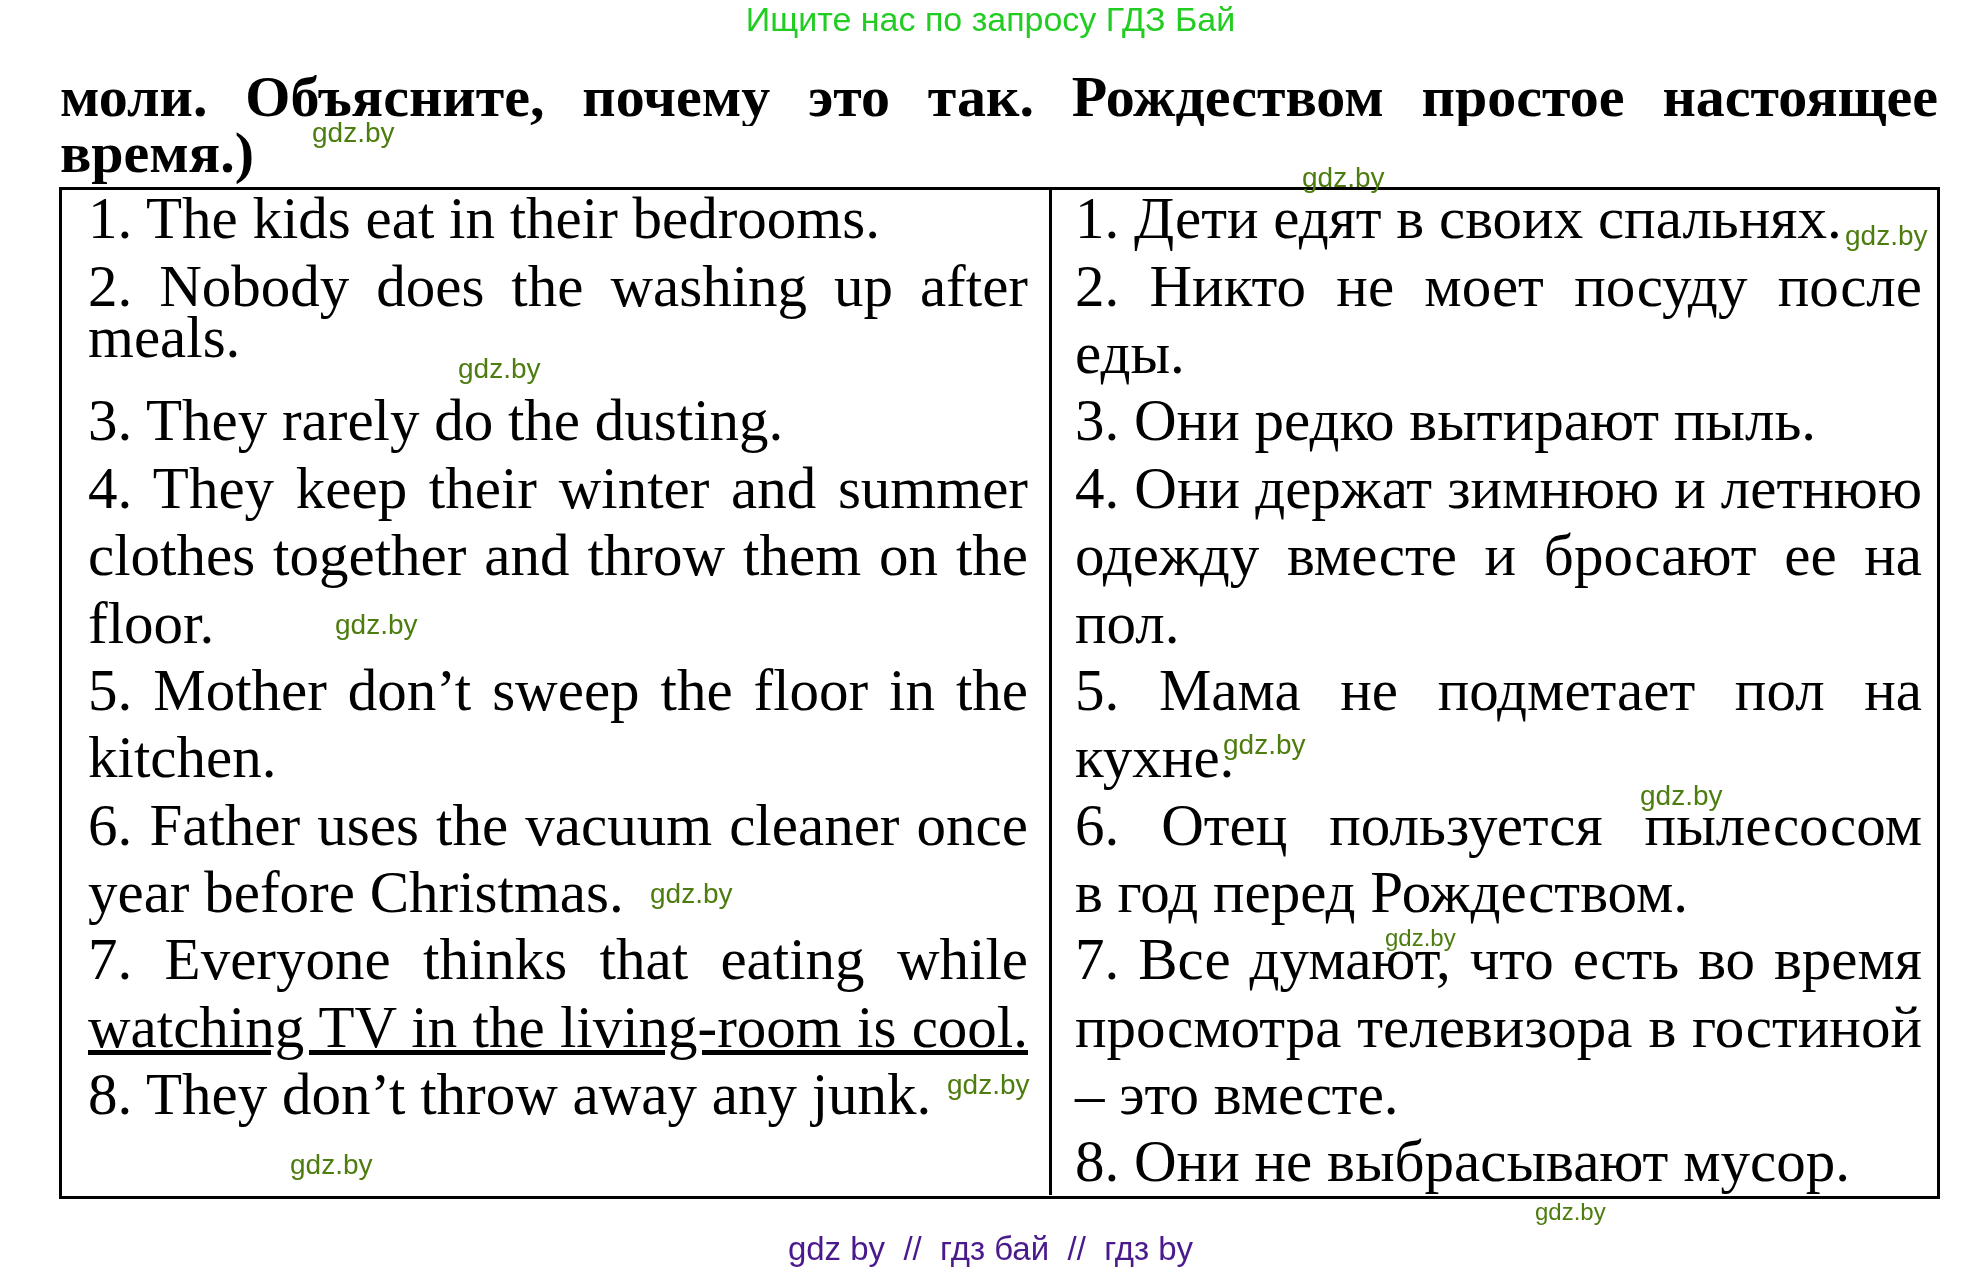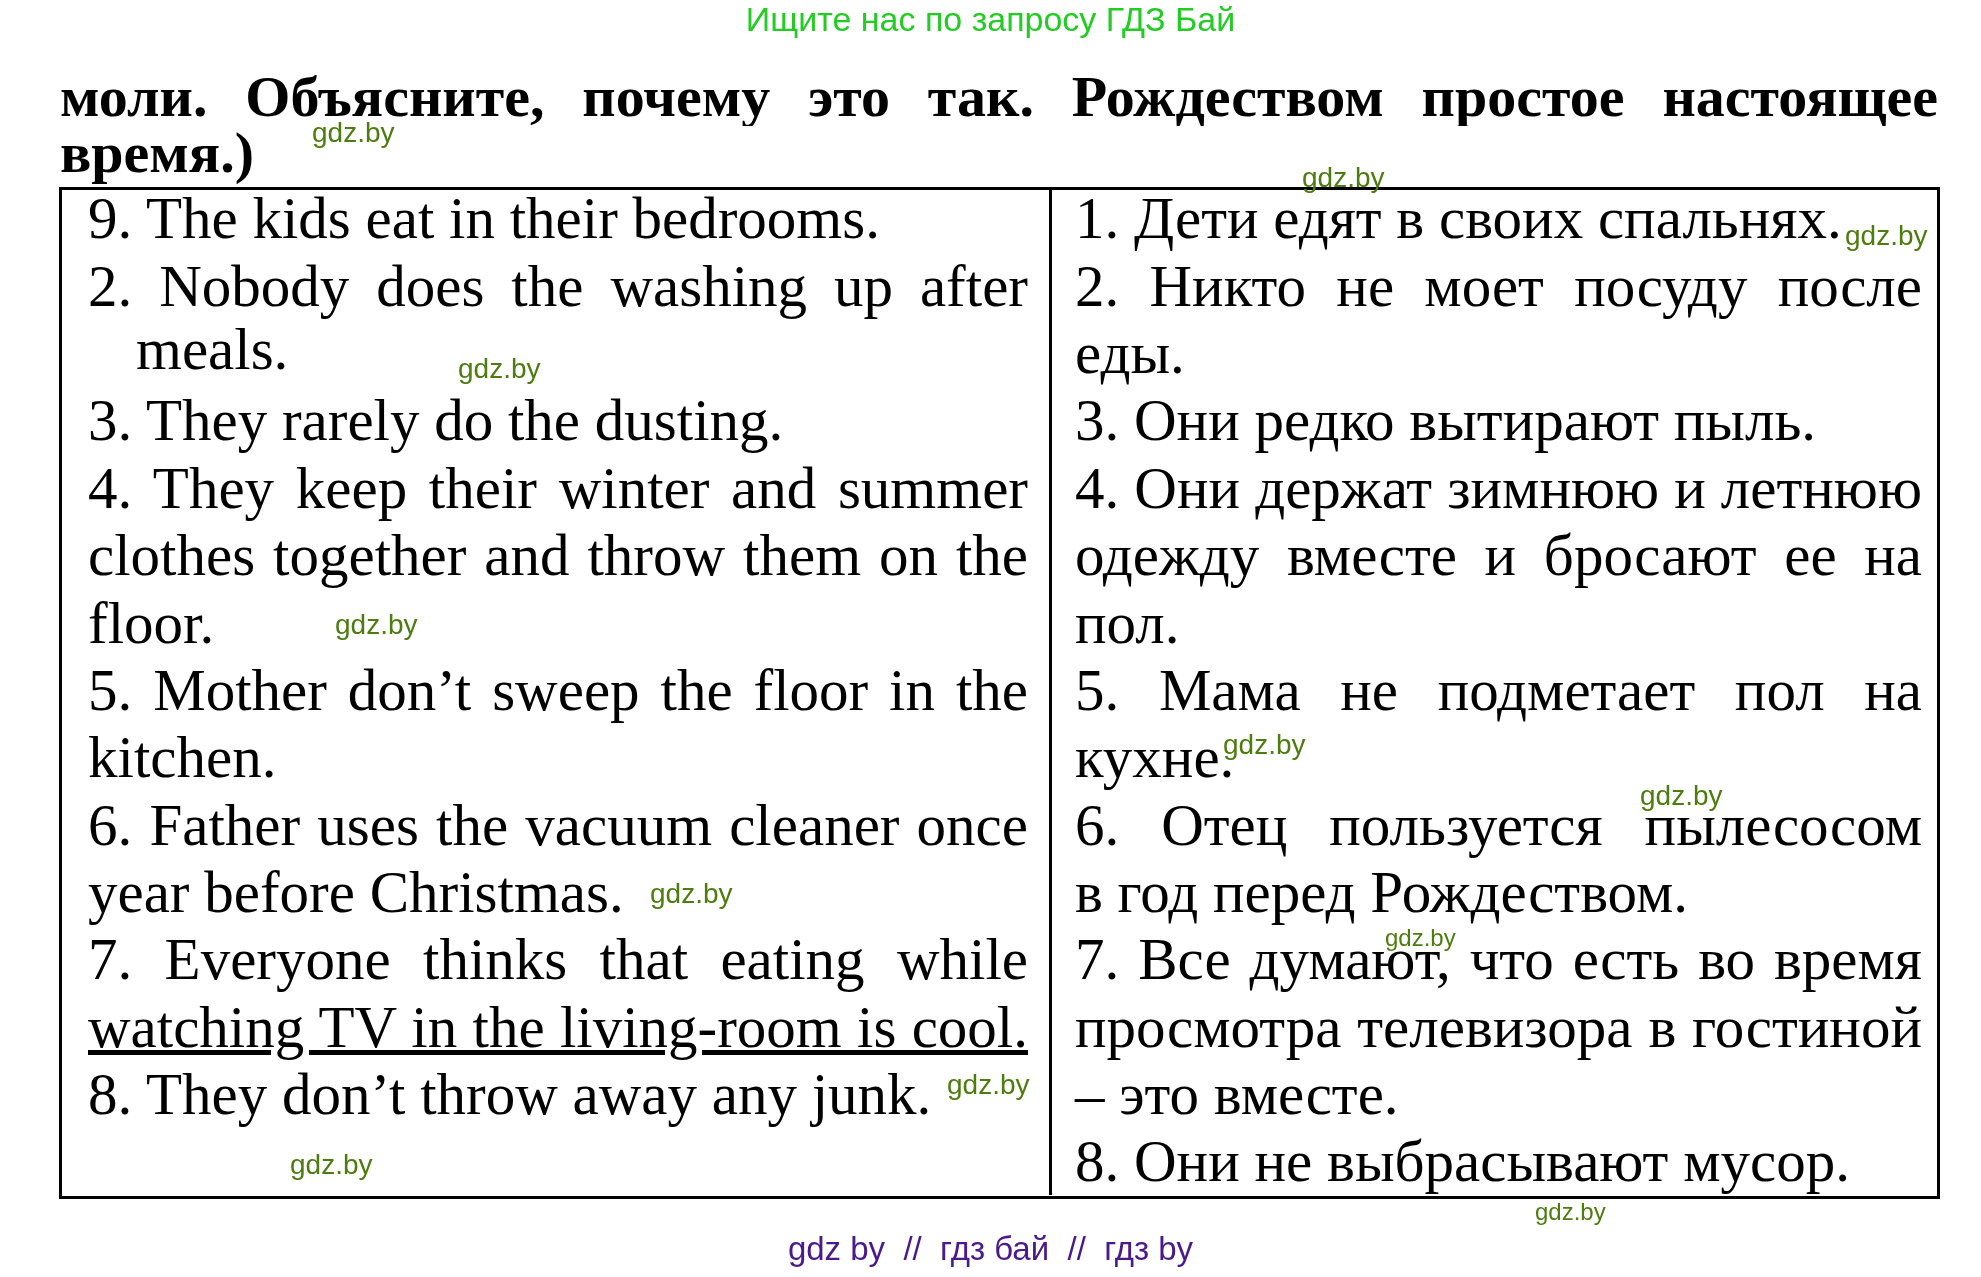--- a/index.html
+++ b/index.html
@@ -44,23 +44,23 @@
 <body>
 
 <div class="top-banner">Ищите нас по запросу ГДЗ Бай</div>
 
 <div class="title-line just" style="top:68px;">моли. Объясните, почему это так. Рождеством простое настоящее</div>
 <div class="title-line" style="top:124px;">время.)</div>
 
 <div class="table-box"></div>
 <div class="divider"></div>
 
-<div class="line left" style="top:189px;">9. The kids eat in their bedrooms.</div>
+<div class="line left" style="top:189px;">1. The kids eat in their bedrooms.</div>
 <div class="line left just" style="top:257px;">2. Nobody does the washing up after</div>
-<div class="line left" style="top:320px;margin-left:48px;">meals.</div>
+<div class="line left" style="top:308px;">meals.</div>
 <div class="line left" style="top:391px;">3. They rarely do the dusting.</div>
 <div class="line left just" style="top:459px;">4. They keep their winter and summer</div>
 <div class="line left just" style="top:526px;">clothes together and throw them on the</div>
 <div class="line left" style="top:594px;">floor.</div>
 <div class="line left just" style="top:661px;">5. Mother don’t sweep the floor in the</div>
 <div class="line left" style="top:728px;">kitchen.</div>
 <div class="line left just" style="top:796px;">6. Father uses the vacuum cleaner once a</div>
 <div class="line left" style="top:863px;">year before Christmas.</div>
 <div class="line left just" style="top:930px;">7. Everyone thinks that eating while</div>
 <div class="line left just" style="top:998px;text-decoration:underline;">watching TV in the living-room is cool.</div>

